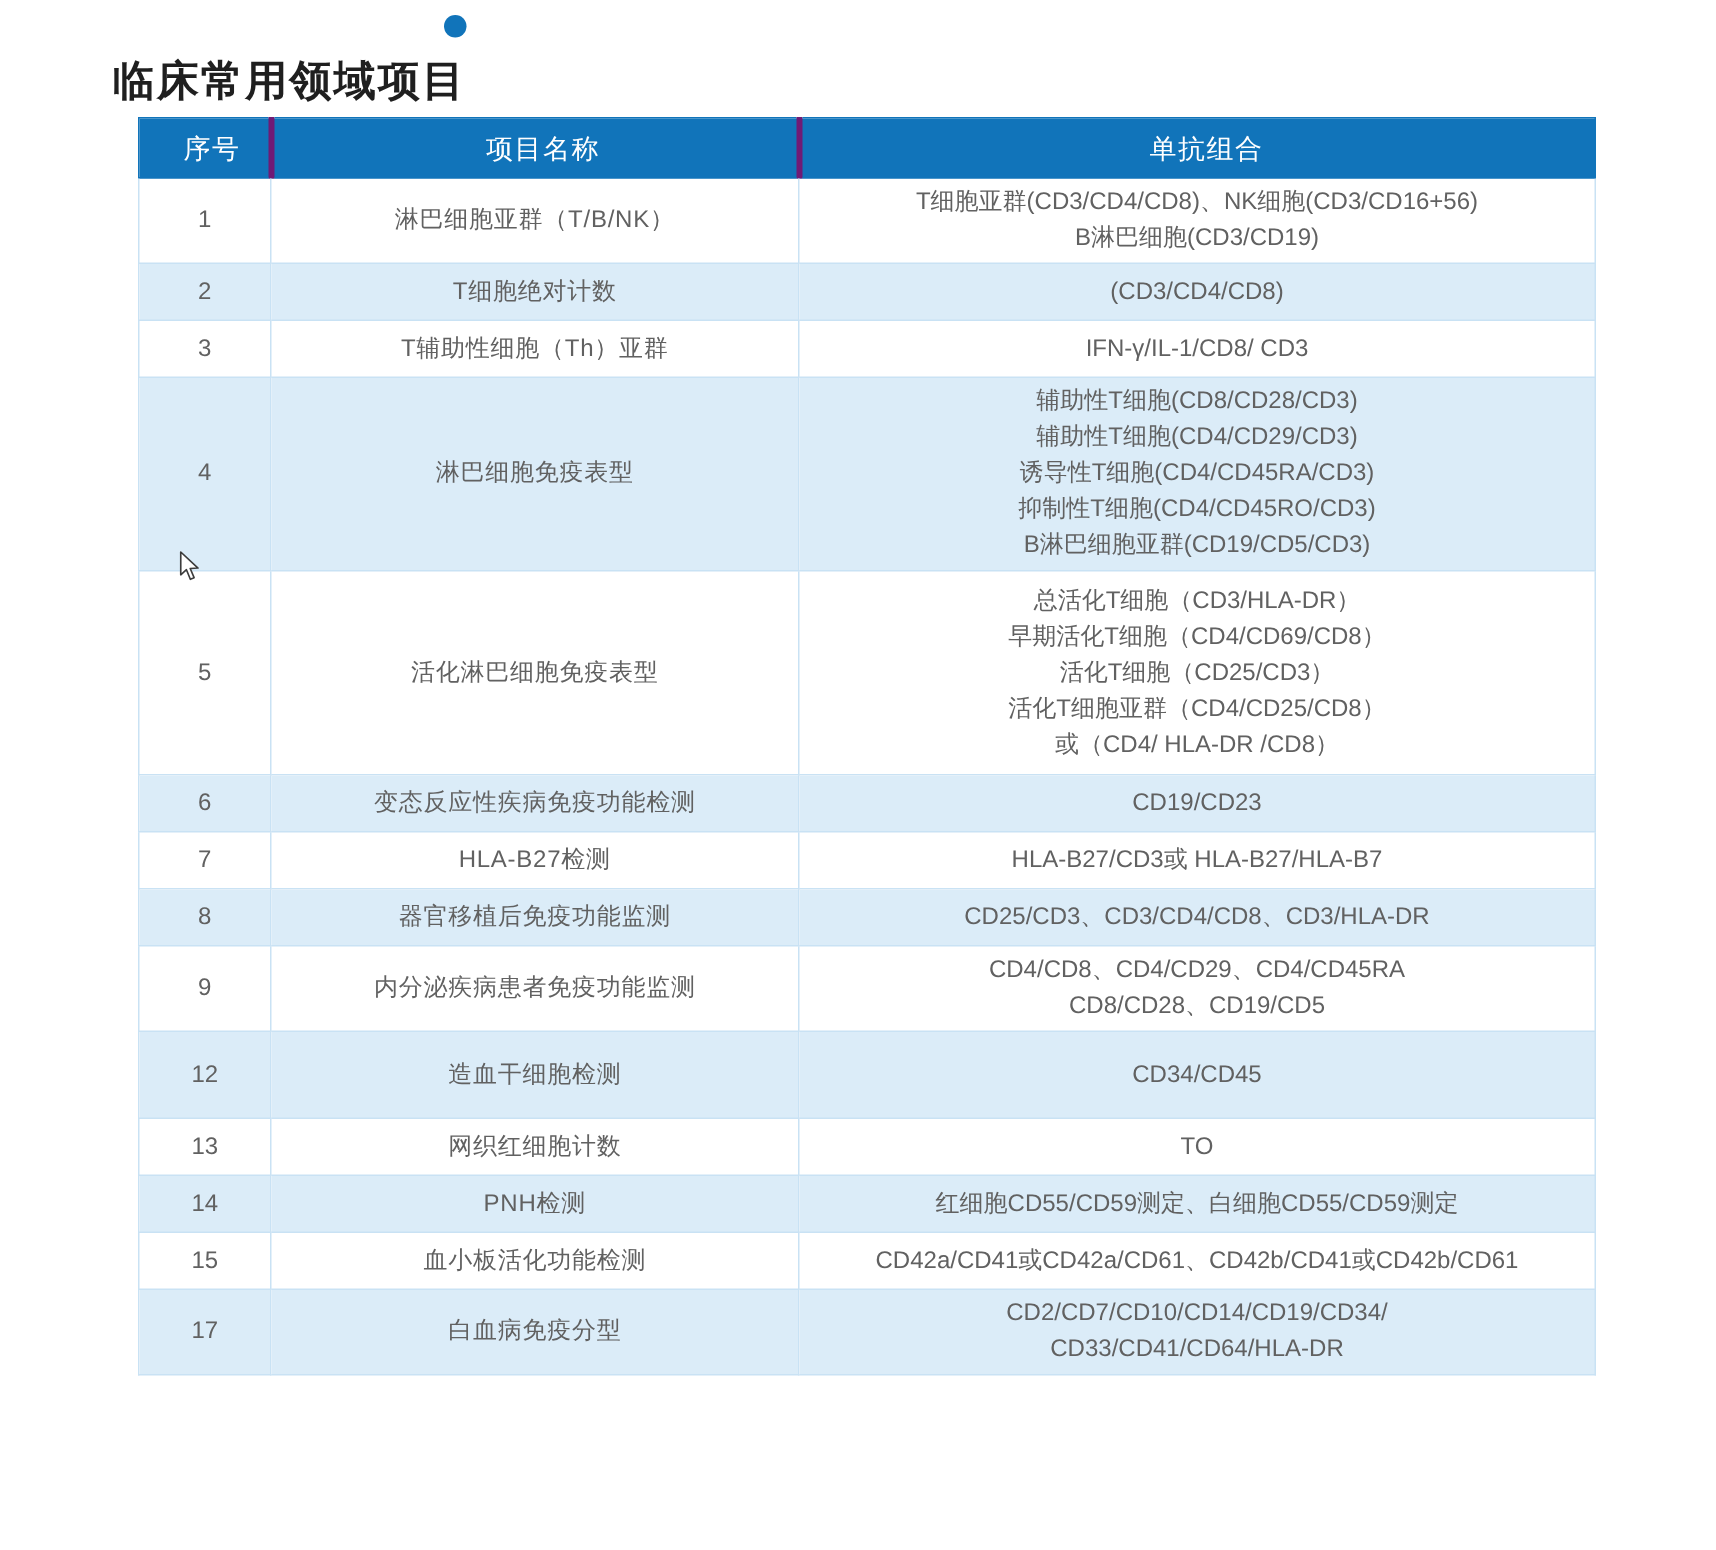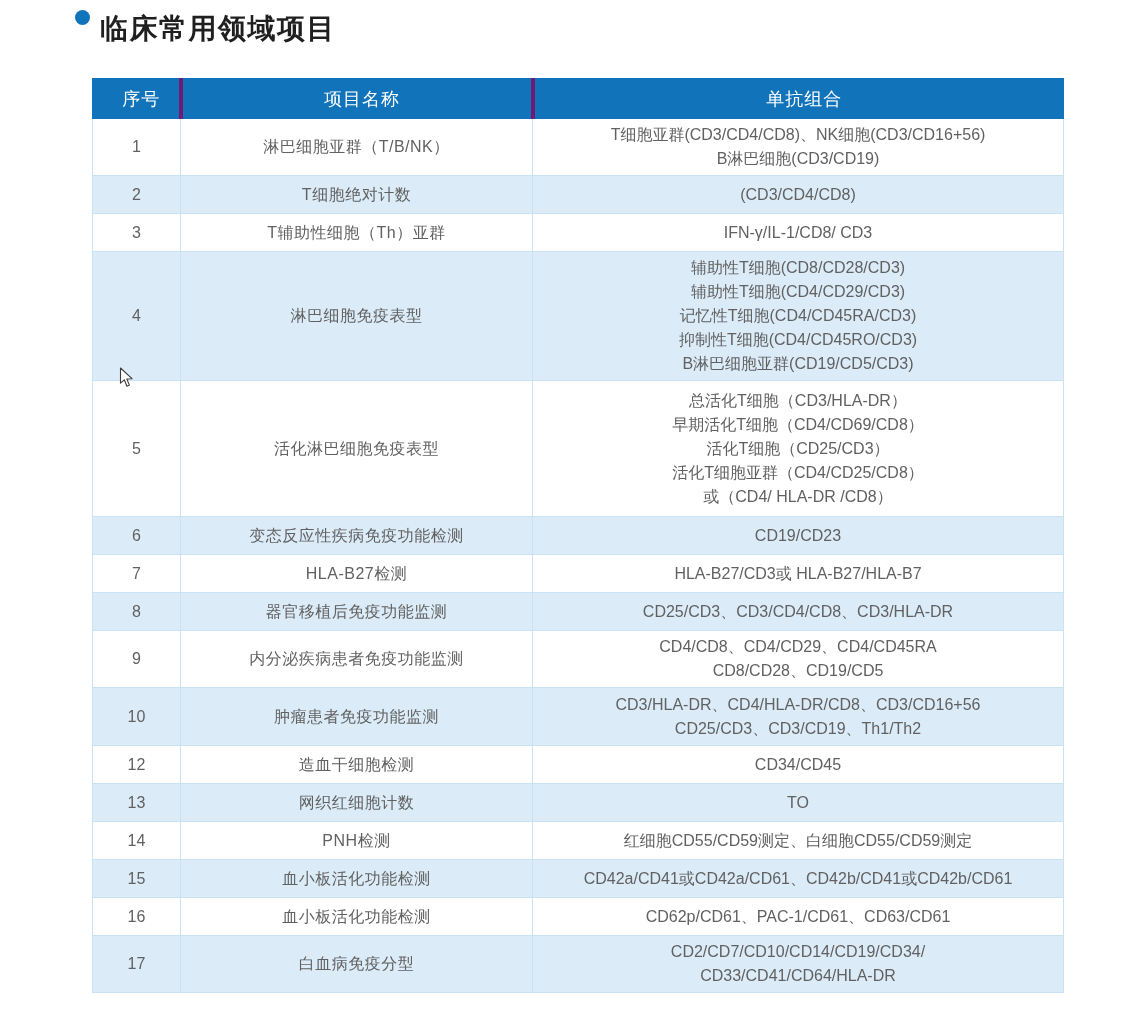--- a/index.html
+++ b/index.html
@@ -14,22 +14,23 @@
     position: relative;
     font-family: "Liberation Sans", "DejaVu Sans", sans-serif;
   }
 
   
   .title-row {
     position: absolute;
     left: 75px;
     top: 10px;
     display: flex;
-    align-items: flex-start;
+    align-items: flex-end;
     gap: 10px;
+    flex-direction: column;
   }
   .bullet {
     width: 15px;
     height: 15px;
     border-radius: 50%;
     background: #1174ba;
     flex: 0 0 auto;
   }
   .page-title {
     font-size: 28px;
@@ -149,21 +150,21 @@
         <td class="cell-combo">
           <div class="combo-line">IFN-γ/IL-1/CD8/ CD3</div>
         </td>
       </tr>
       <tr>
         <td class="cell-no">4</td>
         <td class="cell-name">淋巴细胞免疫表型</td>
         <td class="cell-combo">
           <div class="combo-line">辅助性T细胞(CD8/CD28/CD3)</div>
           <div class="combo-line">辅助性T细胞(CD4/CD29/CD3)</div>
-          <div class="combo-line">记忆性T细胞(CD4/CD45RA/CD3)</div>
+          <div class="combo-line">诱导性T细胞(CD4/CD45RA/CD3)</div>
           <div class="combo-line">抑制性T细胞(CD4/CD45RO/CD3)</div>
           <div class="combo-line">B淋巴细胞亚群(CD19/CD5/CD3)</div>
         </td>
       </tr>
       <tr>
         <td class="cell-no">5</td>
         <td class="cell-name">活化淋巴细胞免疫表型</td>
         <td class="cell-combo">
           <div class="combo-line">总活化T细胞（CD3/HLA-DR）</div>
           <div class="combo-line">早期活化T细胞（CD4/CD69/CD8）</div>
@@ -195,28 +196,20 @@
       </tr>
       <tr>
         <td class="cell-no">9</td>
         <td class="cell-name">内分泌疾病患者免疫功能监测</td>
         <td class="cell-combo">
           <div class="combo-line">CD4/CD8、CD4/CD29、CD4/CD45RA</div>
           <div class="combo-line">CD8/CD28、CD19/CD5</div>
         </td>
       </tr>
       <tr>
-        <td class="cell-no">10</td>
-        <td class="cell-name">肿瘤患者免疫功能监测</td>
-        <td class="cell-combo">
-          <div class="combo-line">CD3/HLA-DR、CD4/HLA-DR/CD8、CD3/CD16+56</div>
-          <div class="combo-line">CD25/CD3、CD3/CD19、Th1/Th2</div>
-        </td>
-      </tr>
-      <tr>
         <td class="cell-no">12</td>
         <td class="cell-name">造血干细胞检测</td>
         <td class="cell-combo">
           <div class="combo-line">CD34/CD45</div>
         </td>
       </tr>
       <tr>
         <td class="cell-no">13</td>
         <td class="cell-name">网织红细胞计数</td>
         <td class="cell-combo">
@@ -228,27 +221,20 @@
         <td class="cell-name">PNH检测</td>
         <td class="cell-combo">
           <div class="combo-line">红细胞CD55/CD59测定、白细胞CD55/CD59测定</div>
         </td>
       </tr>
       <tr>
         <td class="cell-no">15</td>
         <td class="cell-name">血小板活化功能检测</td>
         <td class="cell-combo">
           <div class="combo-line">CD42a/CD41或CD42a/CD61、CD42b/CD41或CD42b/CD61</div>
-        </td>
-      </tr>
-      <tr>
-        <td class="cell-no">16</td>
-        <td class="cell-name">血小板活化功能检测</td>
-        <td class="cell-combo">
-          <div class="combo-line">CD62p/CD61、PAC-1/CD61、CD63/CD61</div>
         </td>
       </tr>
       <tr>
         <td class="cell-no">17</td>
         <td class="cell-name">白血病免疫分型</td>
         <td class="cell-combo">
           <div class="combo-line">CD2/CD7/CD10/CD14/CD19/CD34/</div>
           <div class="combo-line">CD33/CD41/CD64/HLA-DR</div>
         </td>
       </tr>

